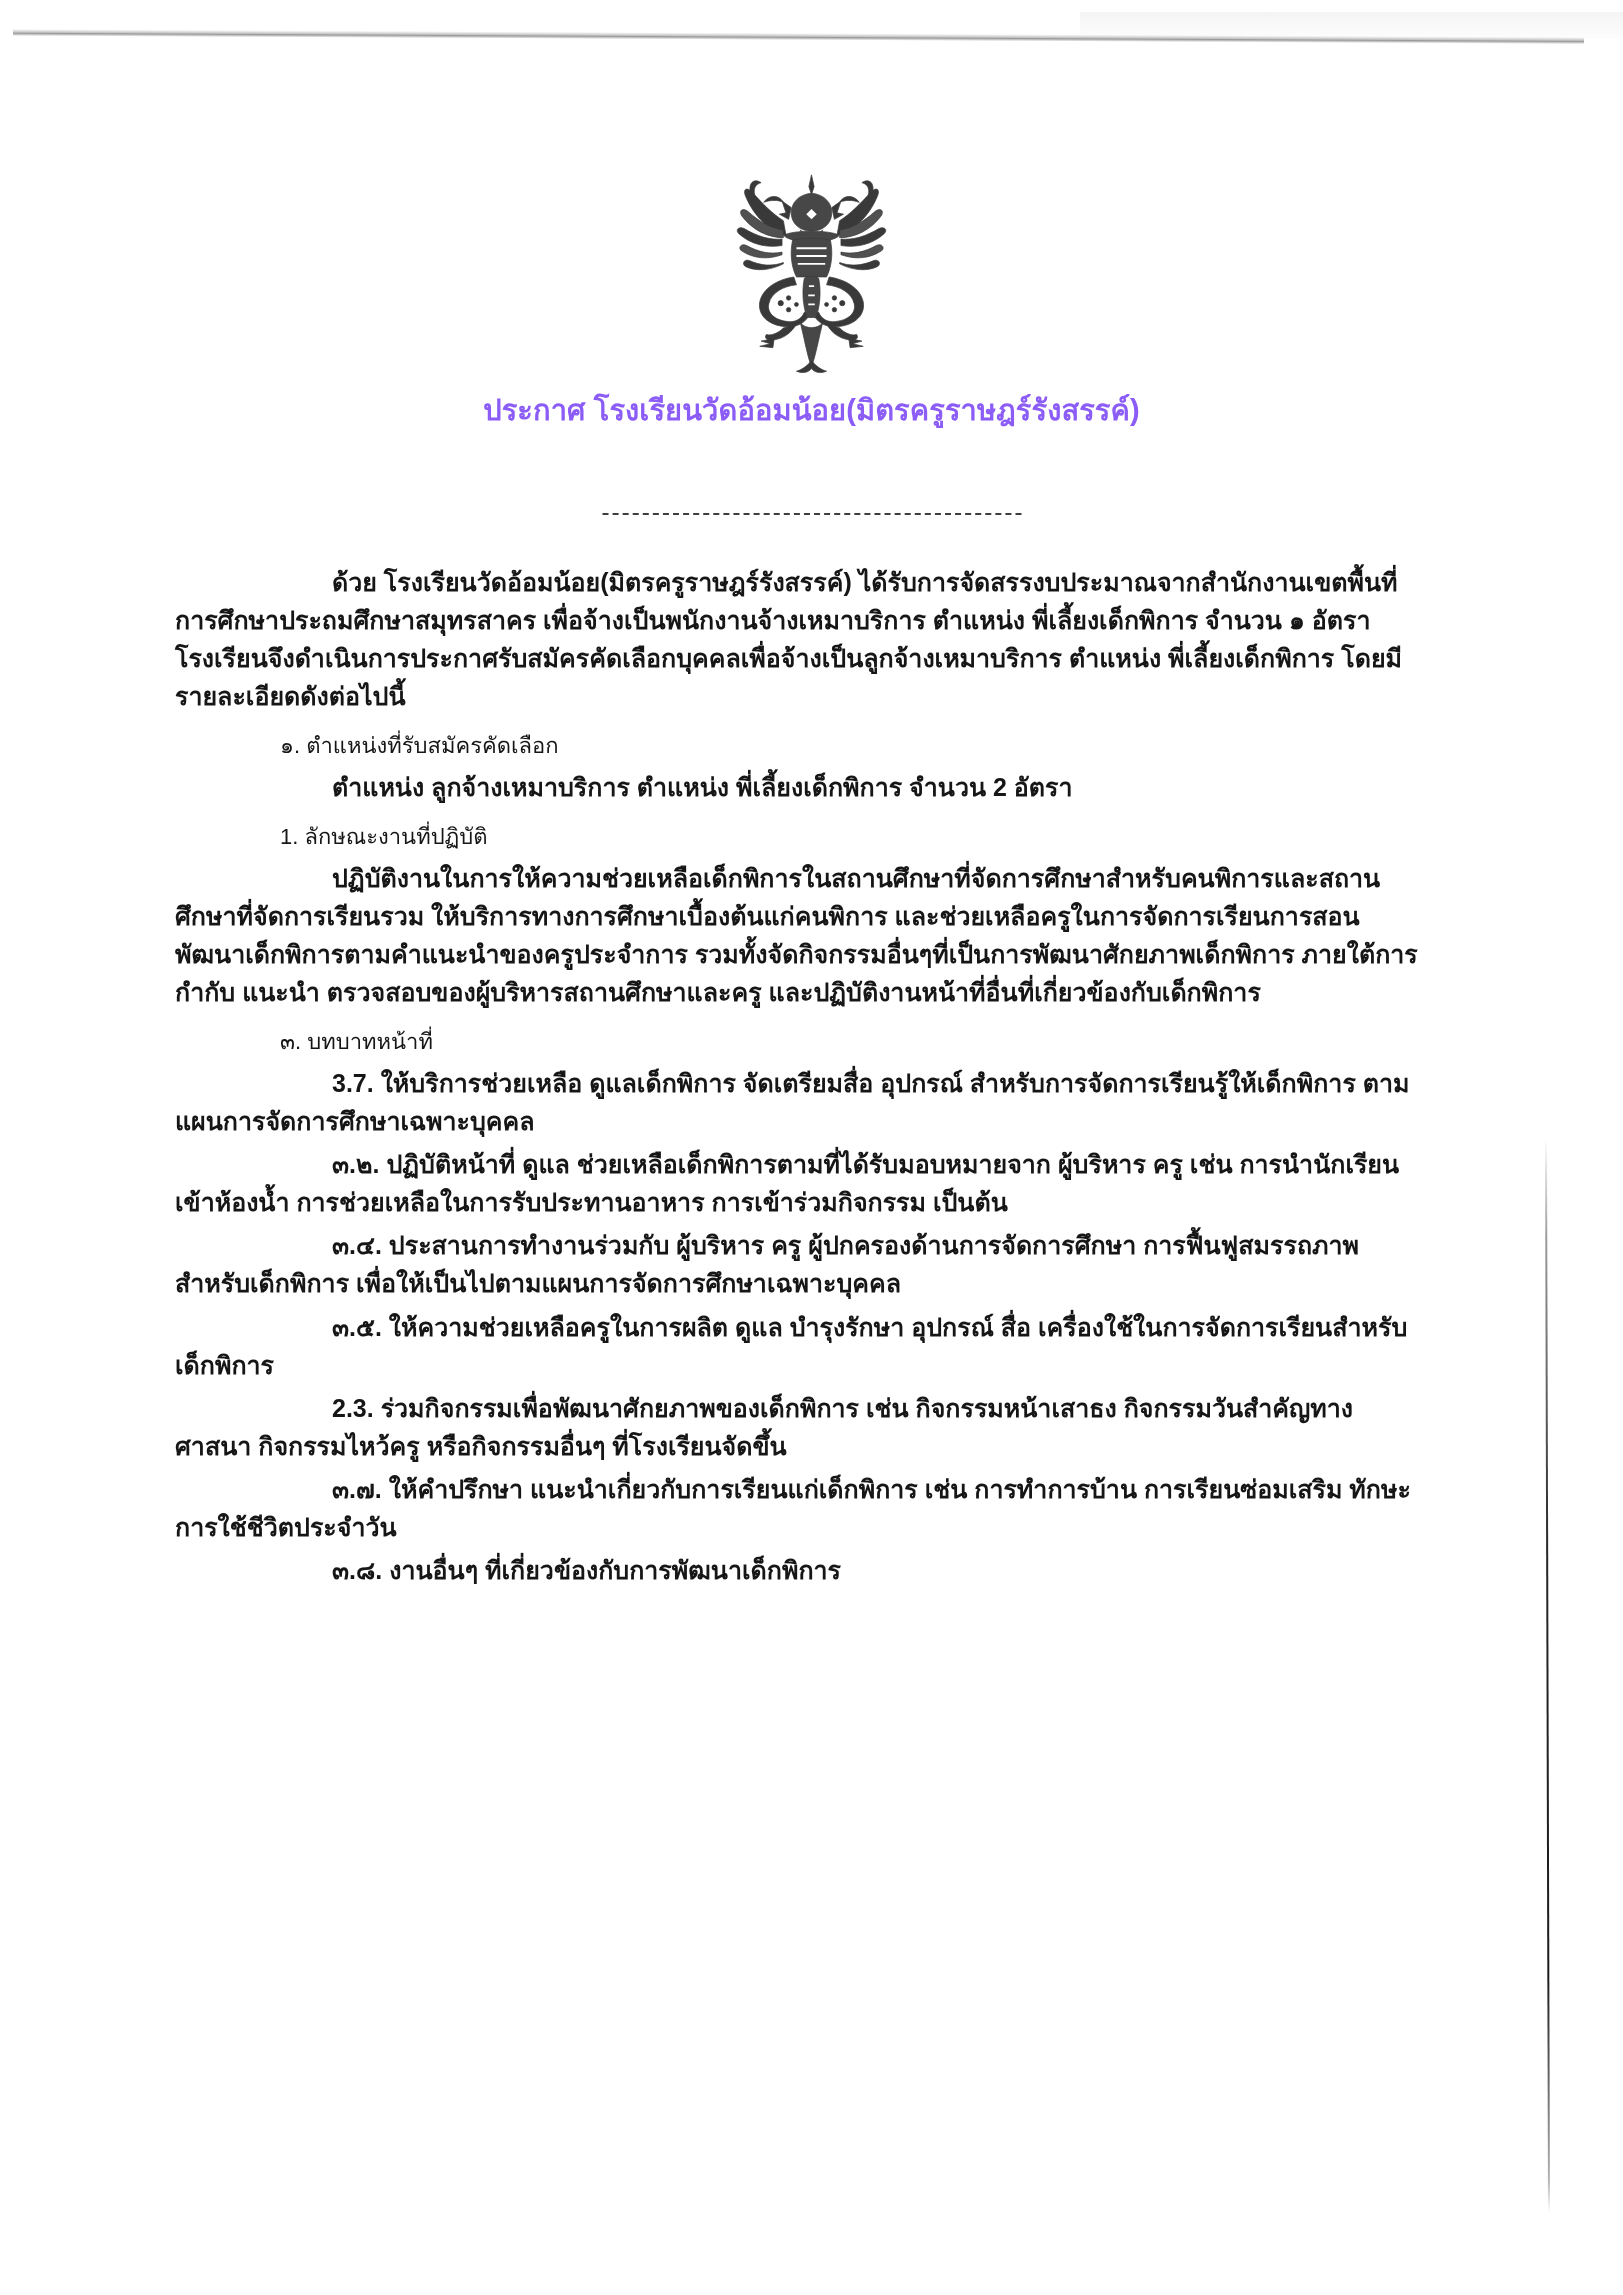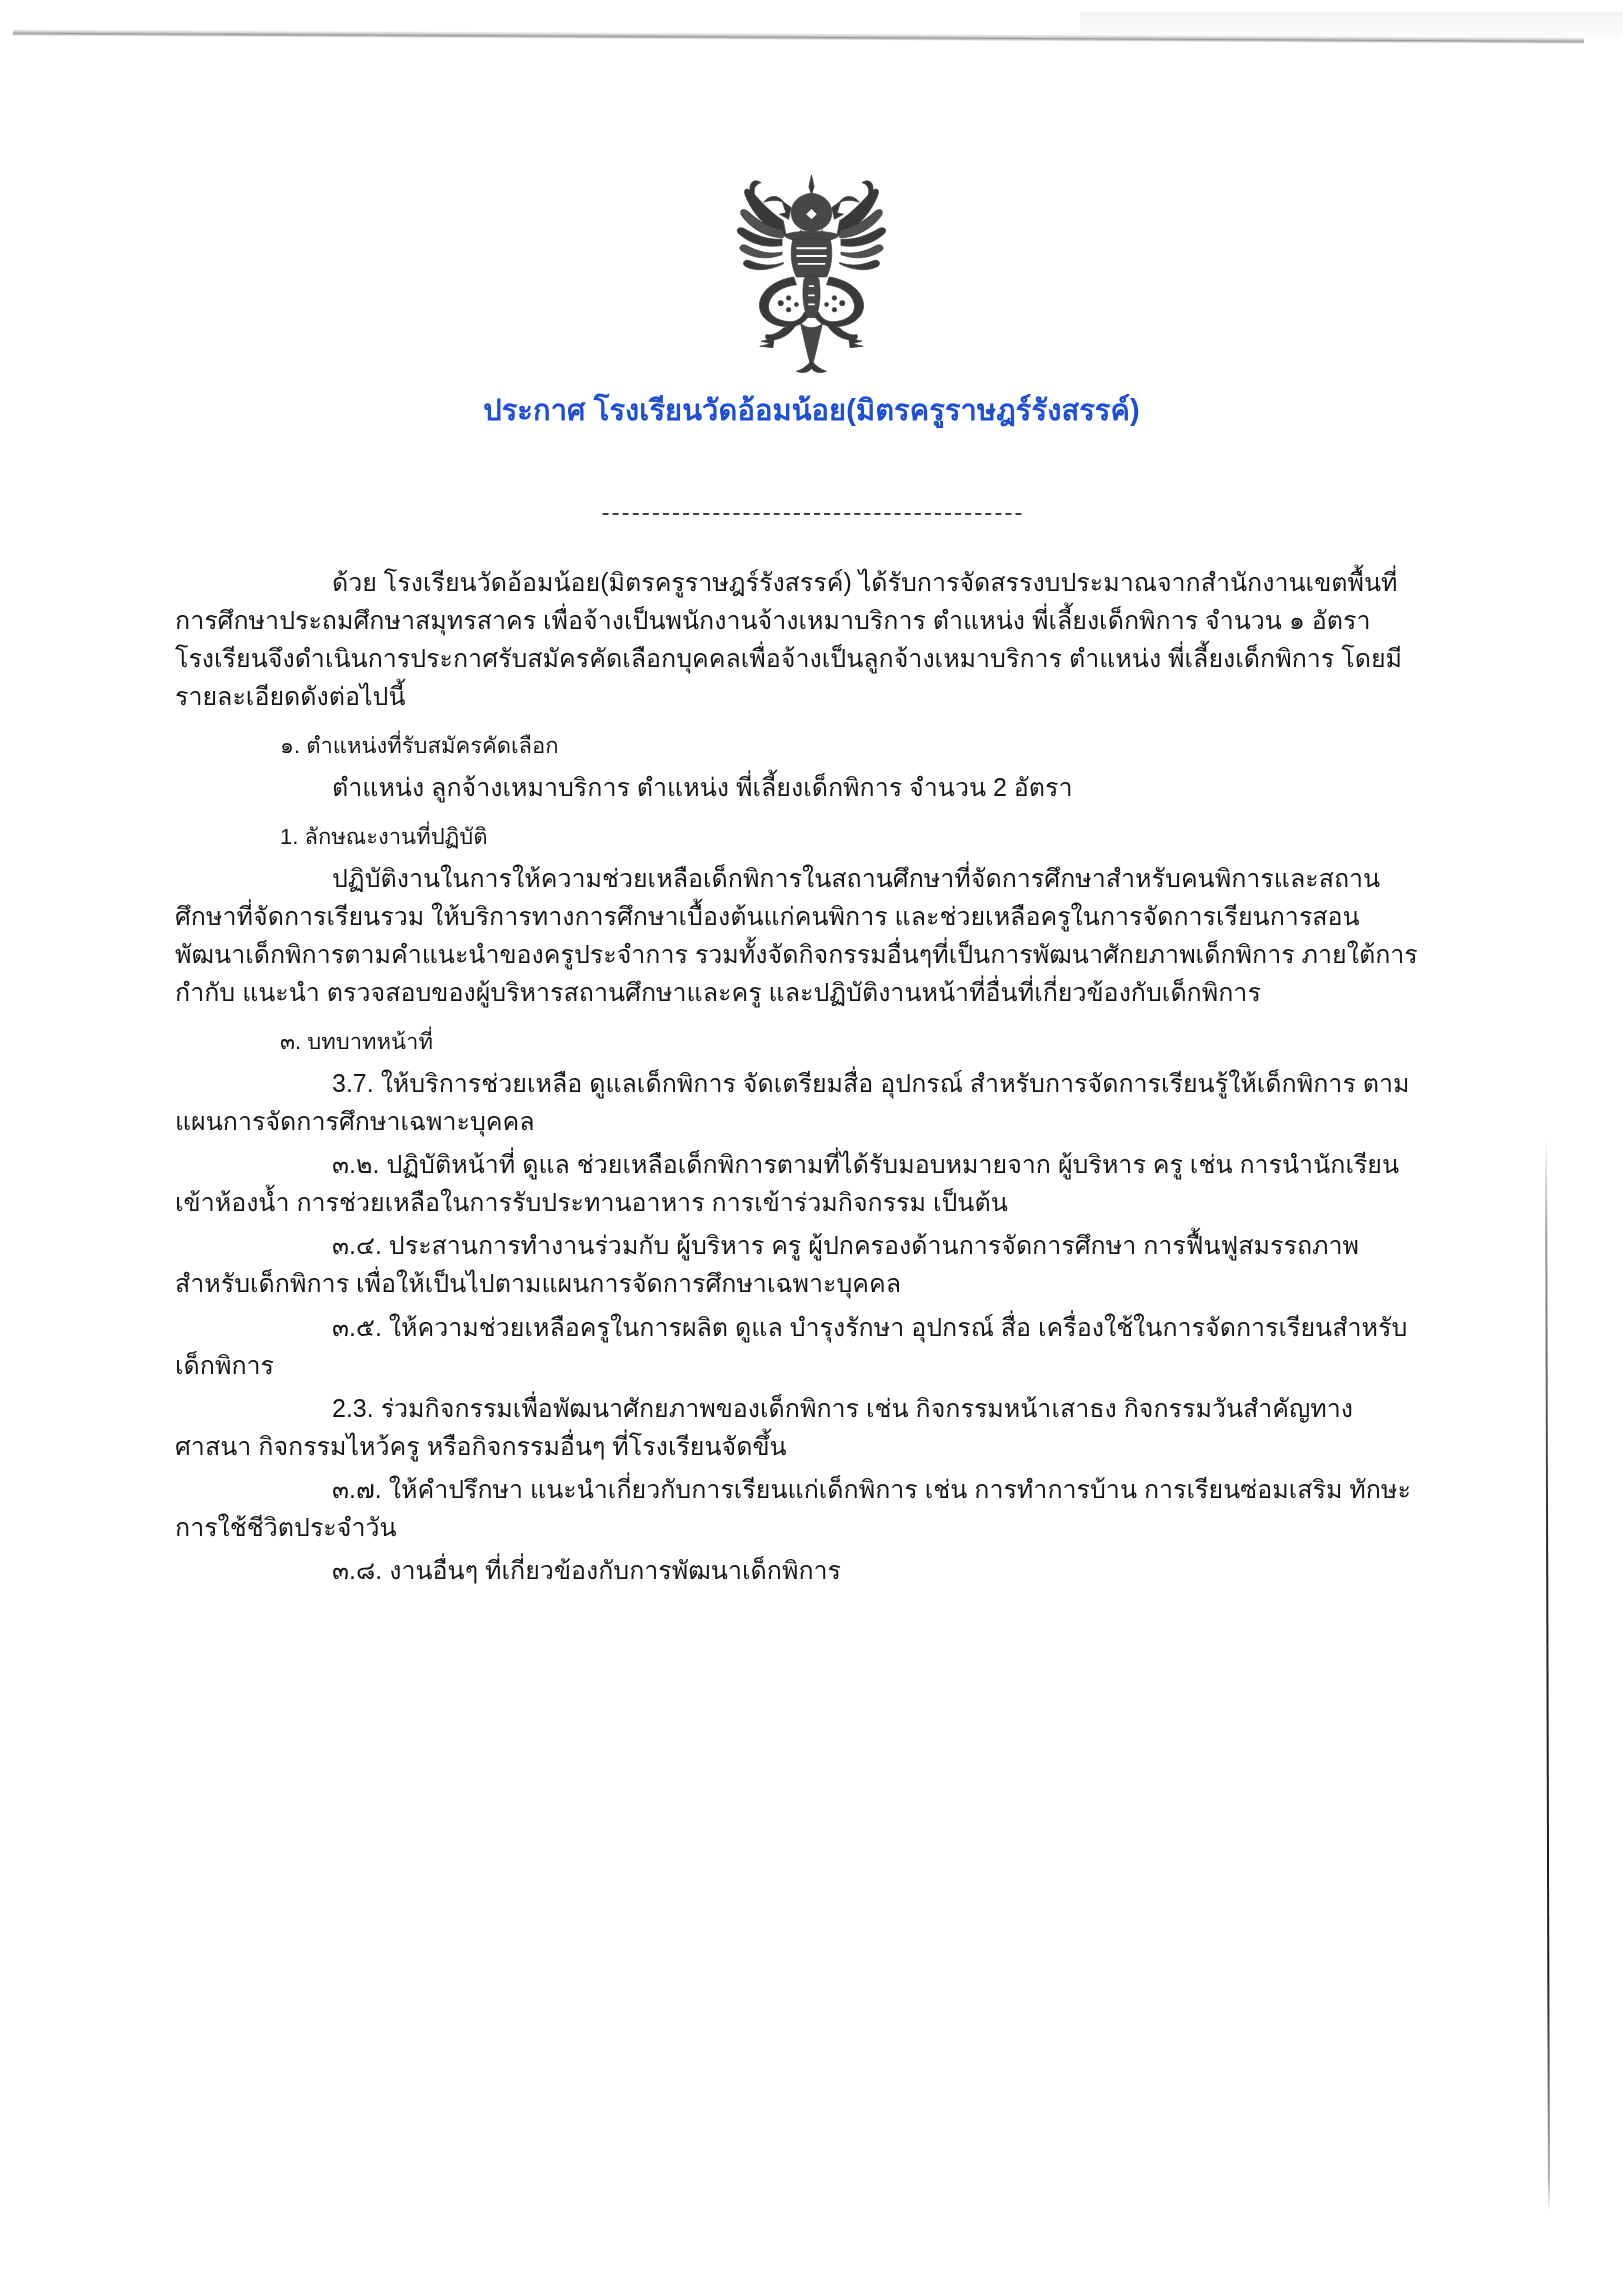--- a/index.html
+++ b/index.html
@@ -80,21 +80,21 @@
   }
 
   
   .doc-title,
   .doc-subtitle {
     position: absolute;
     left: 0;
     right: 0;
     text-align: center;
     font-weight: 700;
-    color: #1d4ed8;
+    color: #8b5cf6;
     letter-spacing: 0.1px;
   }
   .doc-title {
     top: 387px;
     font-size: 29px;
   }
   .doc-subtitle {
     top: 435px;
     font-size: 29px;
   }
@@ -117,20 +117,21 @@
     top: 563px;
     width: 1244px;
     font-size: 25px;
     line-height: 1.52;
     color: #161616;
     text-align: left;
   }
 
   p {
     margin: 0 0 3.9px 0;
+    font-weight: bold;
   }
 
   .para {
     text-indent: 157px;
     margin-bottom: 10.5px;
   }
 
   .section-head {
     margin: 14.4px 0 5.2px 105px;
     font-weight: 400;

